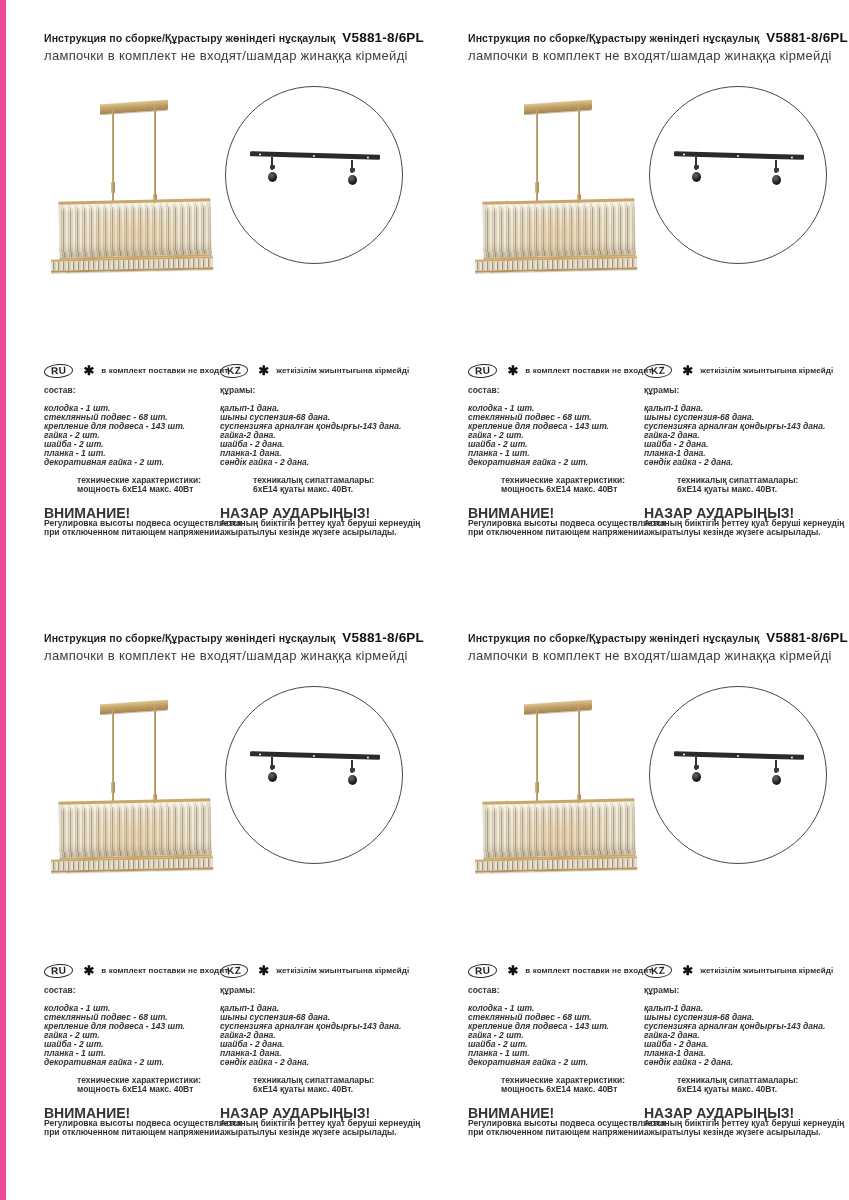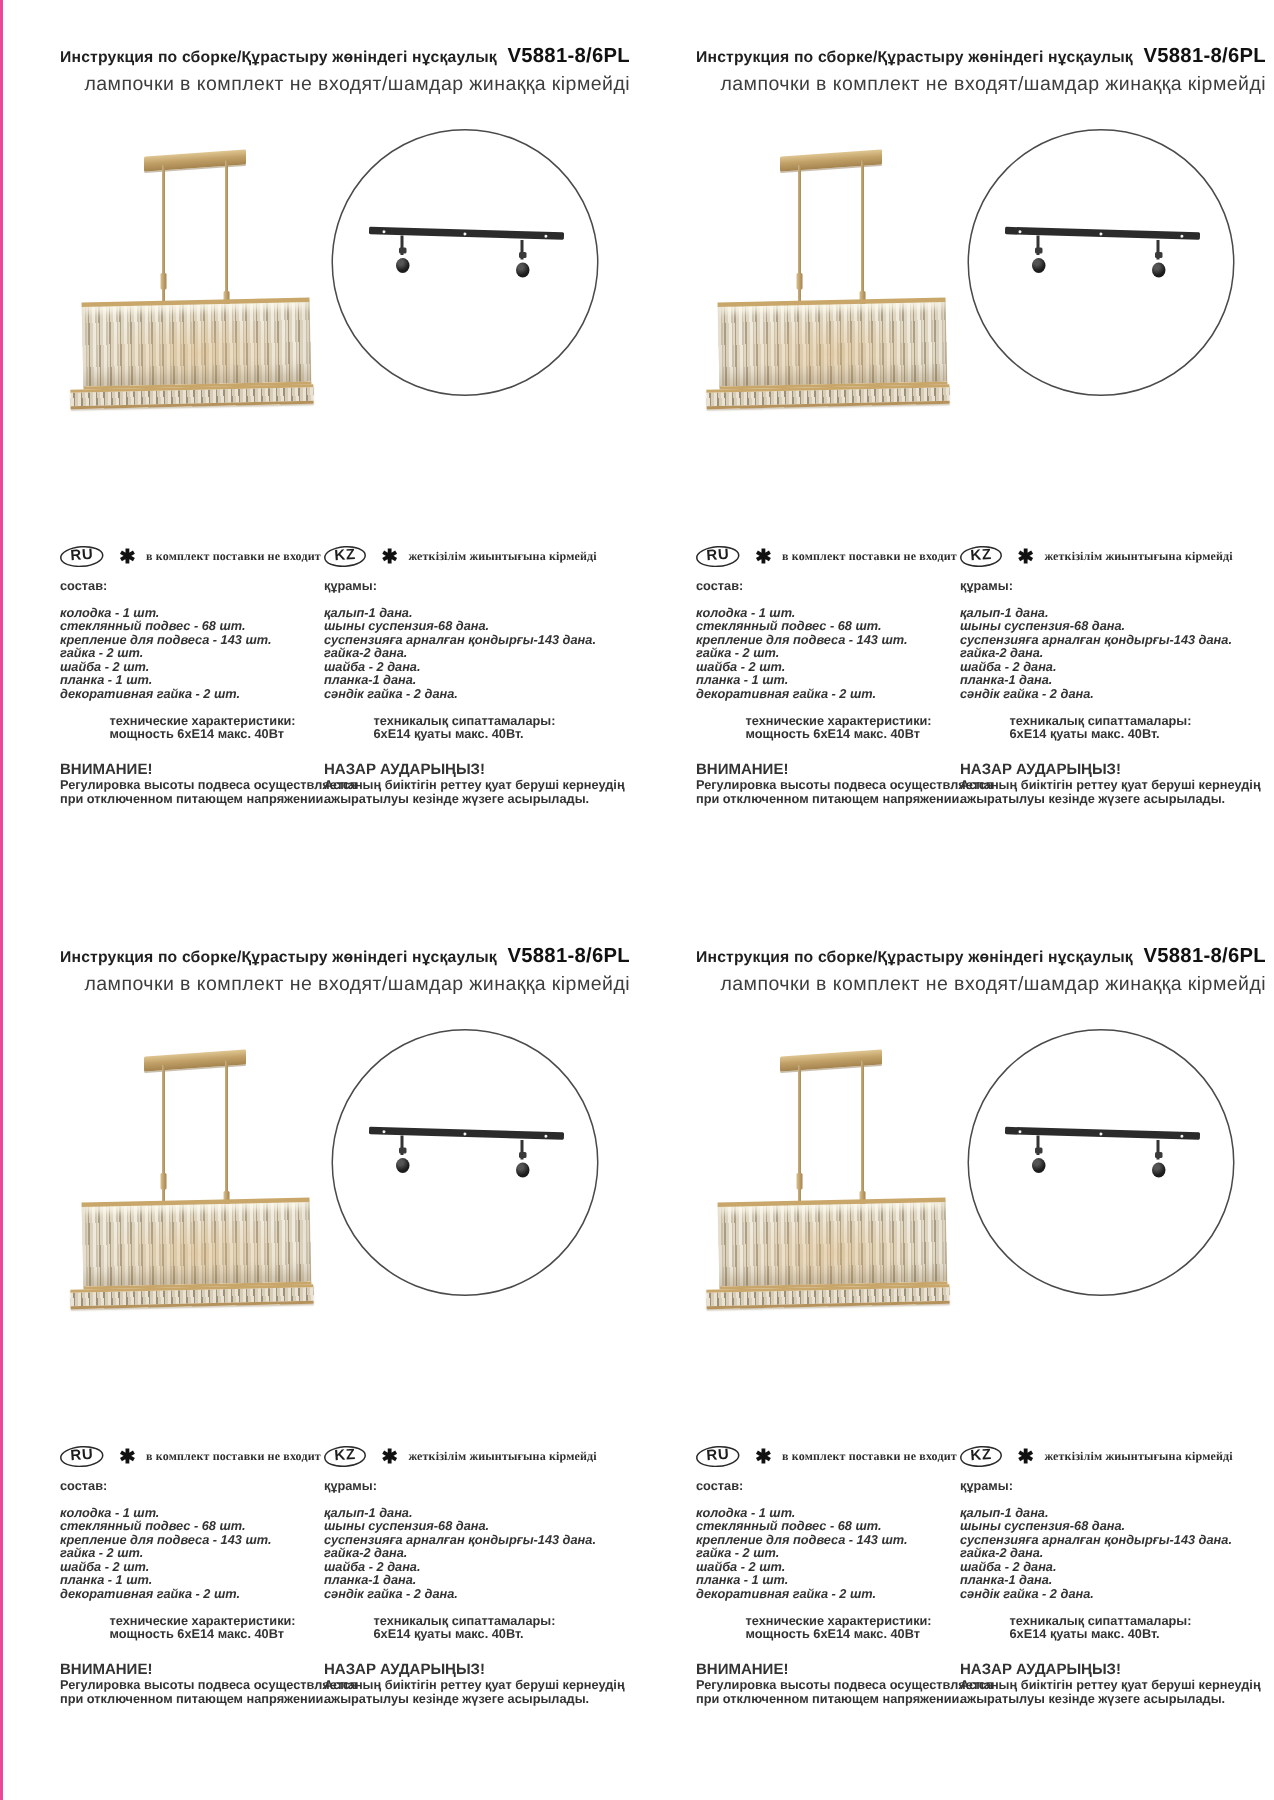--- a/index.html
+++ b/index.html
@@ -3,30 +3,30 @@
 <meta charset="utf-8">
 <style>
   * { margin:0; padding:0; box-sizing:border-box; }
   html,body { background:#ffffff; }
   body { width:849px; height:1200px; font-family:"Liberation Sans", sans-serif; overflow:hidden; }
   .sheet {
     width:849px; height:1200px;
     display:grid;
     grid-template-columns:424px 425px;
     grid-template-rows:600px 600px;
-    border-left:2px solid #ec4899;
+    border-left:6px solid #ec4899;
     background:#fff;
   }
   .quadrant { position:relative; width:100%; height:100%; overflow:hidden; }
 
   
   .panel-header { position:absolute; left:38px; top:28px; white-space:nowrap; }
   .title-line1 { font-size:10.5px; font-weight:700; color:#1f1f1f; letter-spacing:.1px; }
   .model { font-size:13.5px; font-weight:700; color:#111; margin-left:7px; letter-spacing:.2px; }
-  .subtitle { font-size:13px; font-weight:400; color:#3d3d3d; margin-top:2px; letter-spacing:.3px;text-align:right; }
+  .subtitle { font-size:13px; font-weight:400; color:#3d3d3d; margin-top:2px; letter-spacing:.3px; }
 
   
   .figure-area { position:absolute; left:0; top:0; width:100%; height:100%; }
 
   .chandelier { position:absolute; left:40px; top:88px; width:176px; height:200px; }
   .canopy {
     position:absolute; left:54px; top:14px; width:68px; height:10px;
     background:linear-gradient(180deg,#dfc692 0%,#c3a269 45%,#a5834e 100%);
     transform:skewY(-4deg);
     border-radius:1px;
@@ -82,28 +82,28 @@
   .info-col { position:absolute; top:362px; font-size:8.5px; line-height:9px; font-weight:700; color:#333; }
   .info-col.ru { left:38px; width:172px; }
   .info-col.kz { left:214px; width:206px; }
   .badge-row { display:flex; align-items:center; height:17px; margin-bottom:7px; white-space:nowrap; }
   .badge {
     display:inline-block; border:1.6px solid #2a2a2a; border-radius:50%;
     padding:1px 6px 2px; font-size:10px; font-weight:700; color:#1d1d1d;
     transform:rotate(-4deg); letter-spacing:.5px;
   }
   .star { font-size:13px; font-weight:900; color:#111; margin:0 7px 0 10px; }
-  .note { font-size:8px; color:#2e2e2e; letter-spacing:.1px;font-family:Liberation Serif, serif; }
+  .note { font-size:8px; color:#2e2e2e; letter-spacing:.1px; }
   .list-title { margin-top:3px; }
   .items { margin-top:9px; }
   .items div { white-space:nowrap;font-style:italic; }
   .specs-block { margin-top:9px; }
   .specs-block div { white-space:nowrap;margin-left:33px; }
   .warning-block { margin-top:15px; }
-  .warning-title { font-size:10px; }
+  .warning-title { font-size:14px; }
   .warning-lines { margin-top:1px; }
   .warning-lines div { white-space:nowrap; }
 </style>
 </head>
 <body>
 
 <div class="sheet" id="sheet">
   <section class="quadrant">
 
     <header class="panel-header">

